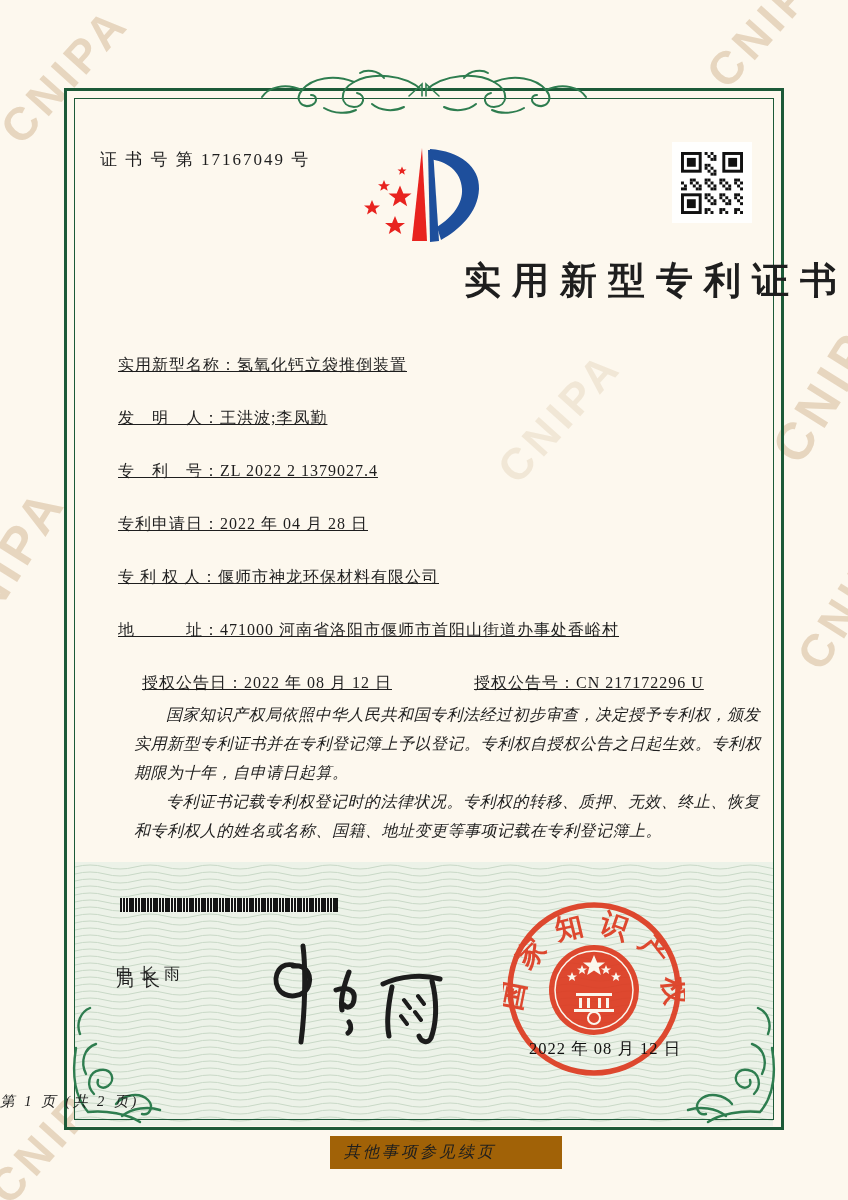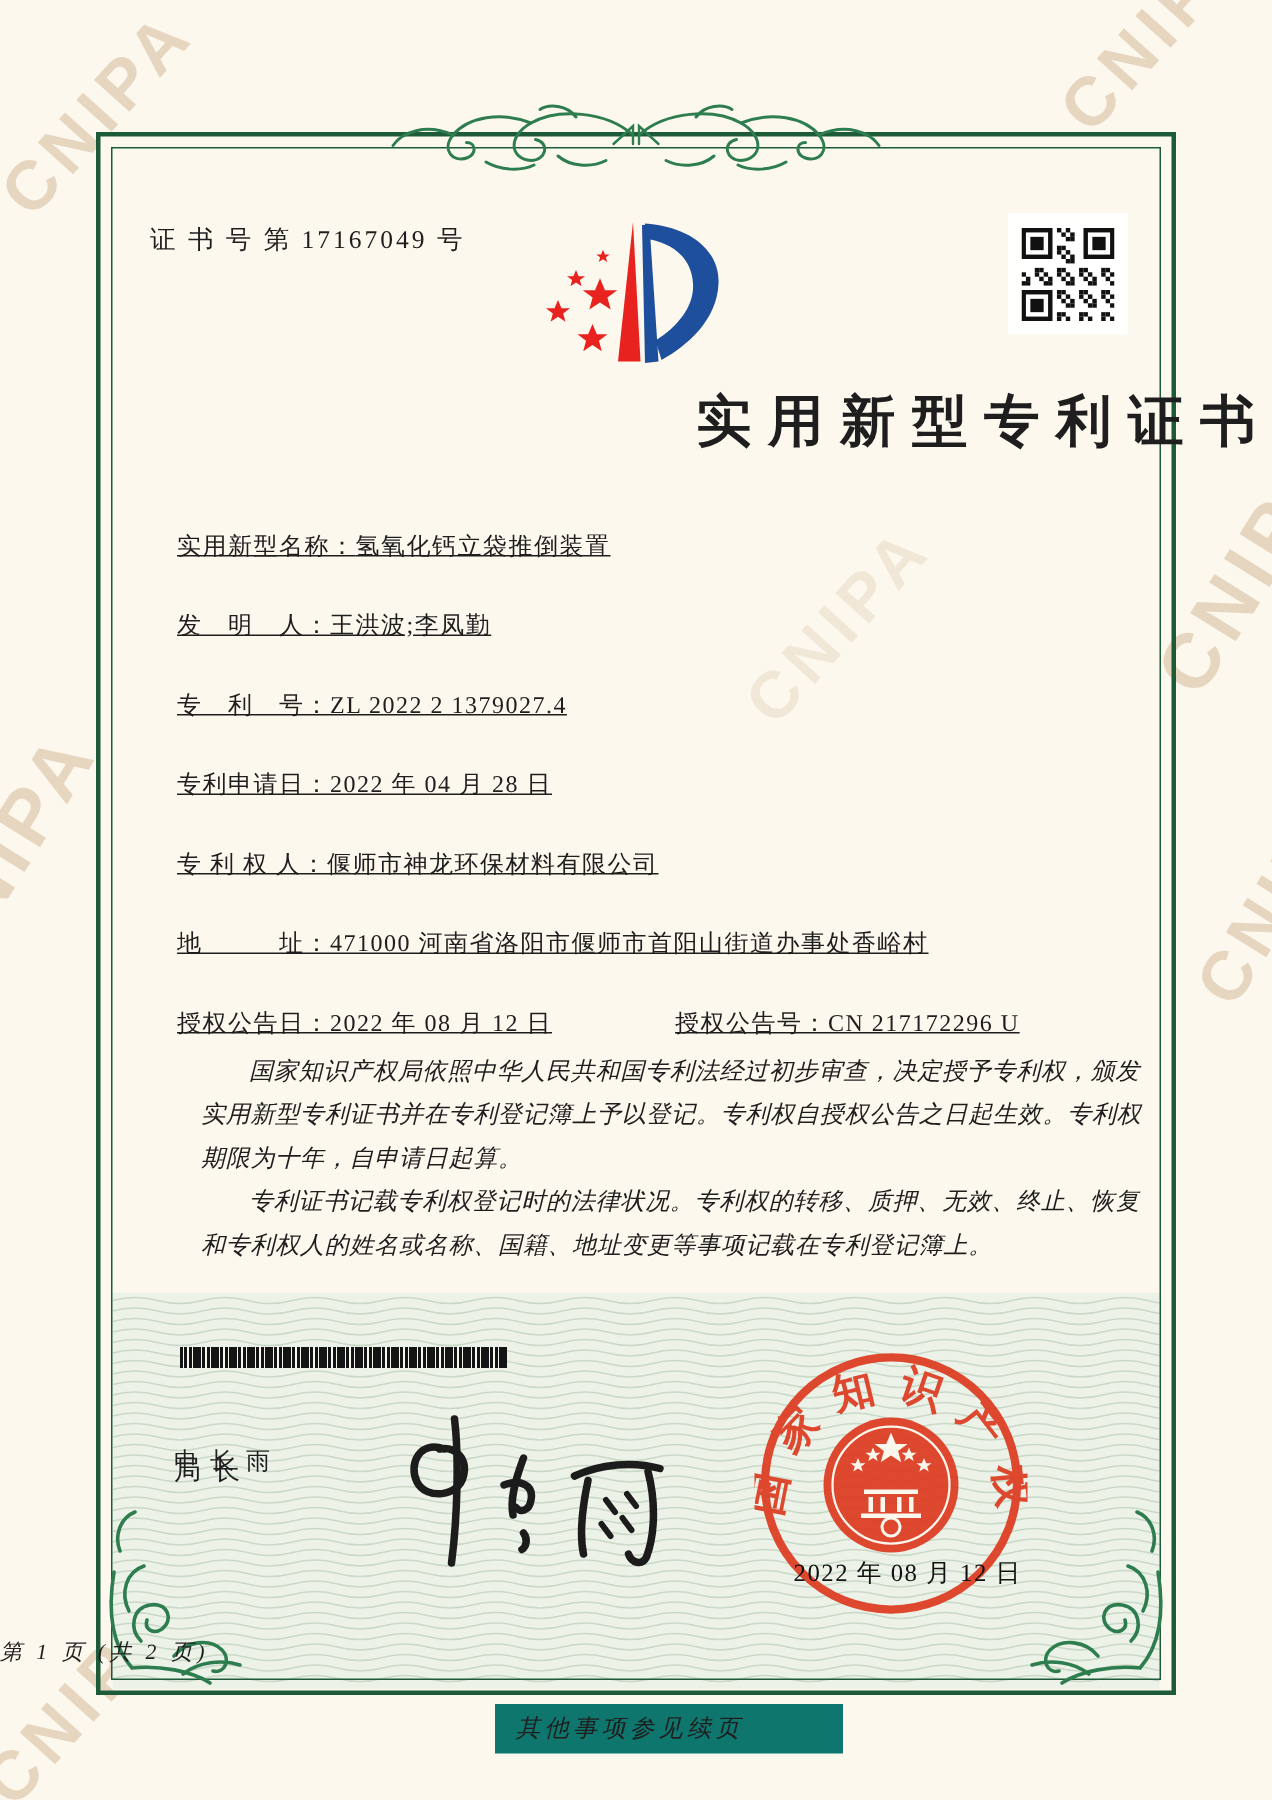--- a/index.html
+++ b/index.html
@@ -33,42 +33,42 @@
   .band { position:absolute; left:75px; top:862px; width:698px; height:264px; background:#ecf2e8; z-index:1; }
   
   .cert-no { position:absolute; left:100px; top:148px; font-size:17px; letter-spacing:2px; z-index:3; }
   .logo { position:absolute; left:358px; top:141px; z-index:3; }
   .qr-box { position:absolute; left:672px; top:142px; width:80px; height:81px; background:#fffffe;
     display:flex; align-items:center; justify-content:center; z-index:3; }
   .doc-title { position:absolute; left:0; top:256px; width:100%; text-align:right;
     font-size:37px; font-weight:bold; letter-spacing:11px; z-index:3; text-indent:11px; }
   .fields { position:absolute; left:118px; top:352px; width:600px; z-index:3; font-size:16px;text-decoration:underline; }
   .field-row { margin-bottom:27px; line-height:26px; letter-spacing:1px; }
-  .grant-row { display:flex; }
+  .grant-row { display:flex;margin-left:24px; }
   .grant-left { width:332px; }
   .paras { position:absolute; left:106px; top:700px; width:638px; z-index:3;
     font-size:16px; line-height:29px; font-style:italic; letter-spacing:0.5px;margin-left:28px; }
   .paras p { text-indent:2em; }
   
   .barcode { position:absolute; left:120px; top:898px; width:218px; height:14px; z-index:3;
     background:
       repeating-linear-gradient(90deg,#141414 0 2px,transparent 2px 3px),
       repeating-linear-gradient(90deg,#141414 0 1px,transparent 1px 6px),
       repeating-linear-gradient(90deg,transparent 0 9px,#141414 9px 12px);
     background-color:#f4f6f0; }
   .director-label { position:absolute; left:116px; top:968px; font-size:18px; letter-spacing:8px; z-index:3; }
   .director-name  { position:absolute; left:116px; top:964px; font-size:16px; letter-spacing:8px; z-index:3; }
   .signature { position:absolute; left:252px; top:940px; z-index:3; }
   .seal { position:absolute; left:503px; top:898px; z-index:4; }
   .seal-date { position:absolute; left:529px; top:1038px; z-index:5; font-size:16.5px;
     letter-spacing:1px; color:#111; white-space:nowrap; }
   
   .page-info { position:absolute; left:0; top:1092px; width:100%; text-align:left;
     font-size:14.5px; letter-spacing:3px; font-style:italic; z-index:3; }
-  .note-box { position:absolute; left:330px; top:1136px; width:232px; height:33px; background:#0f766e;
+  .note-box { position:absolute; left:330px; top:1136px; width:232px; height:33px; background:#a16207;
     z-index:3; display:flex; align-items:center; padding-left:14px; }
   .note-text { font-size:16px; letter-spacing:3px; font-style:italic; }
 </style>
 </head>
 <body>
 
 <div class="page">
 
   <div class="wm" style="left:-18px; top:48px; font-size:46px;">CNIPA</div>
   <div class="wm" style="left:688px; top:-8px; font-size:46px;">CNIPA</div>

